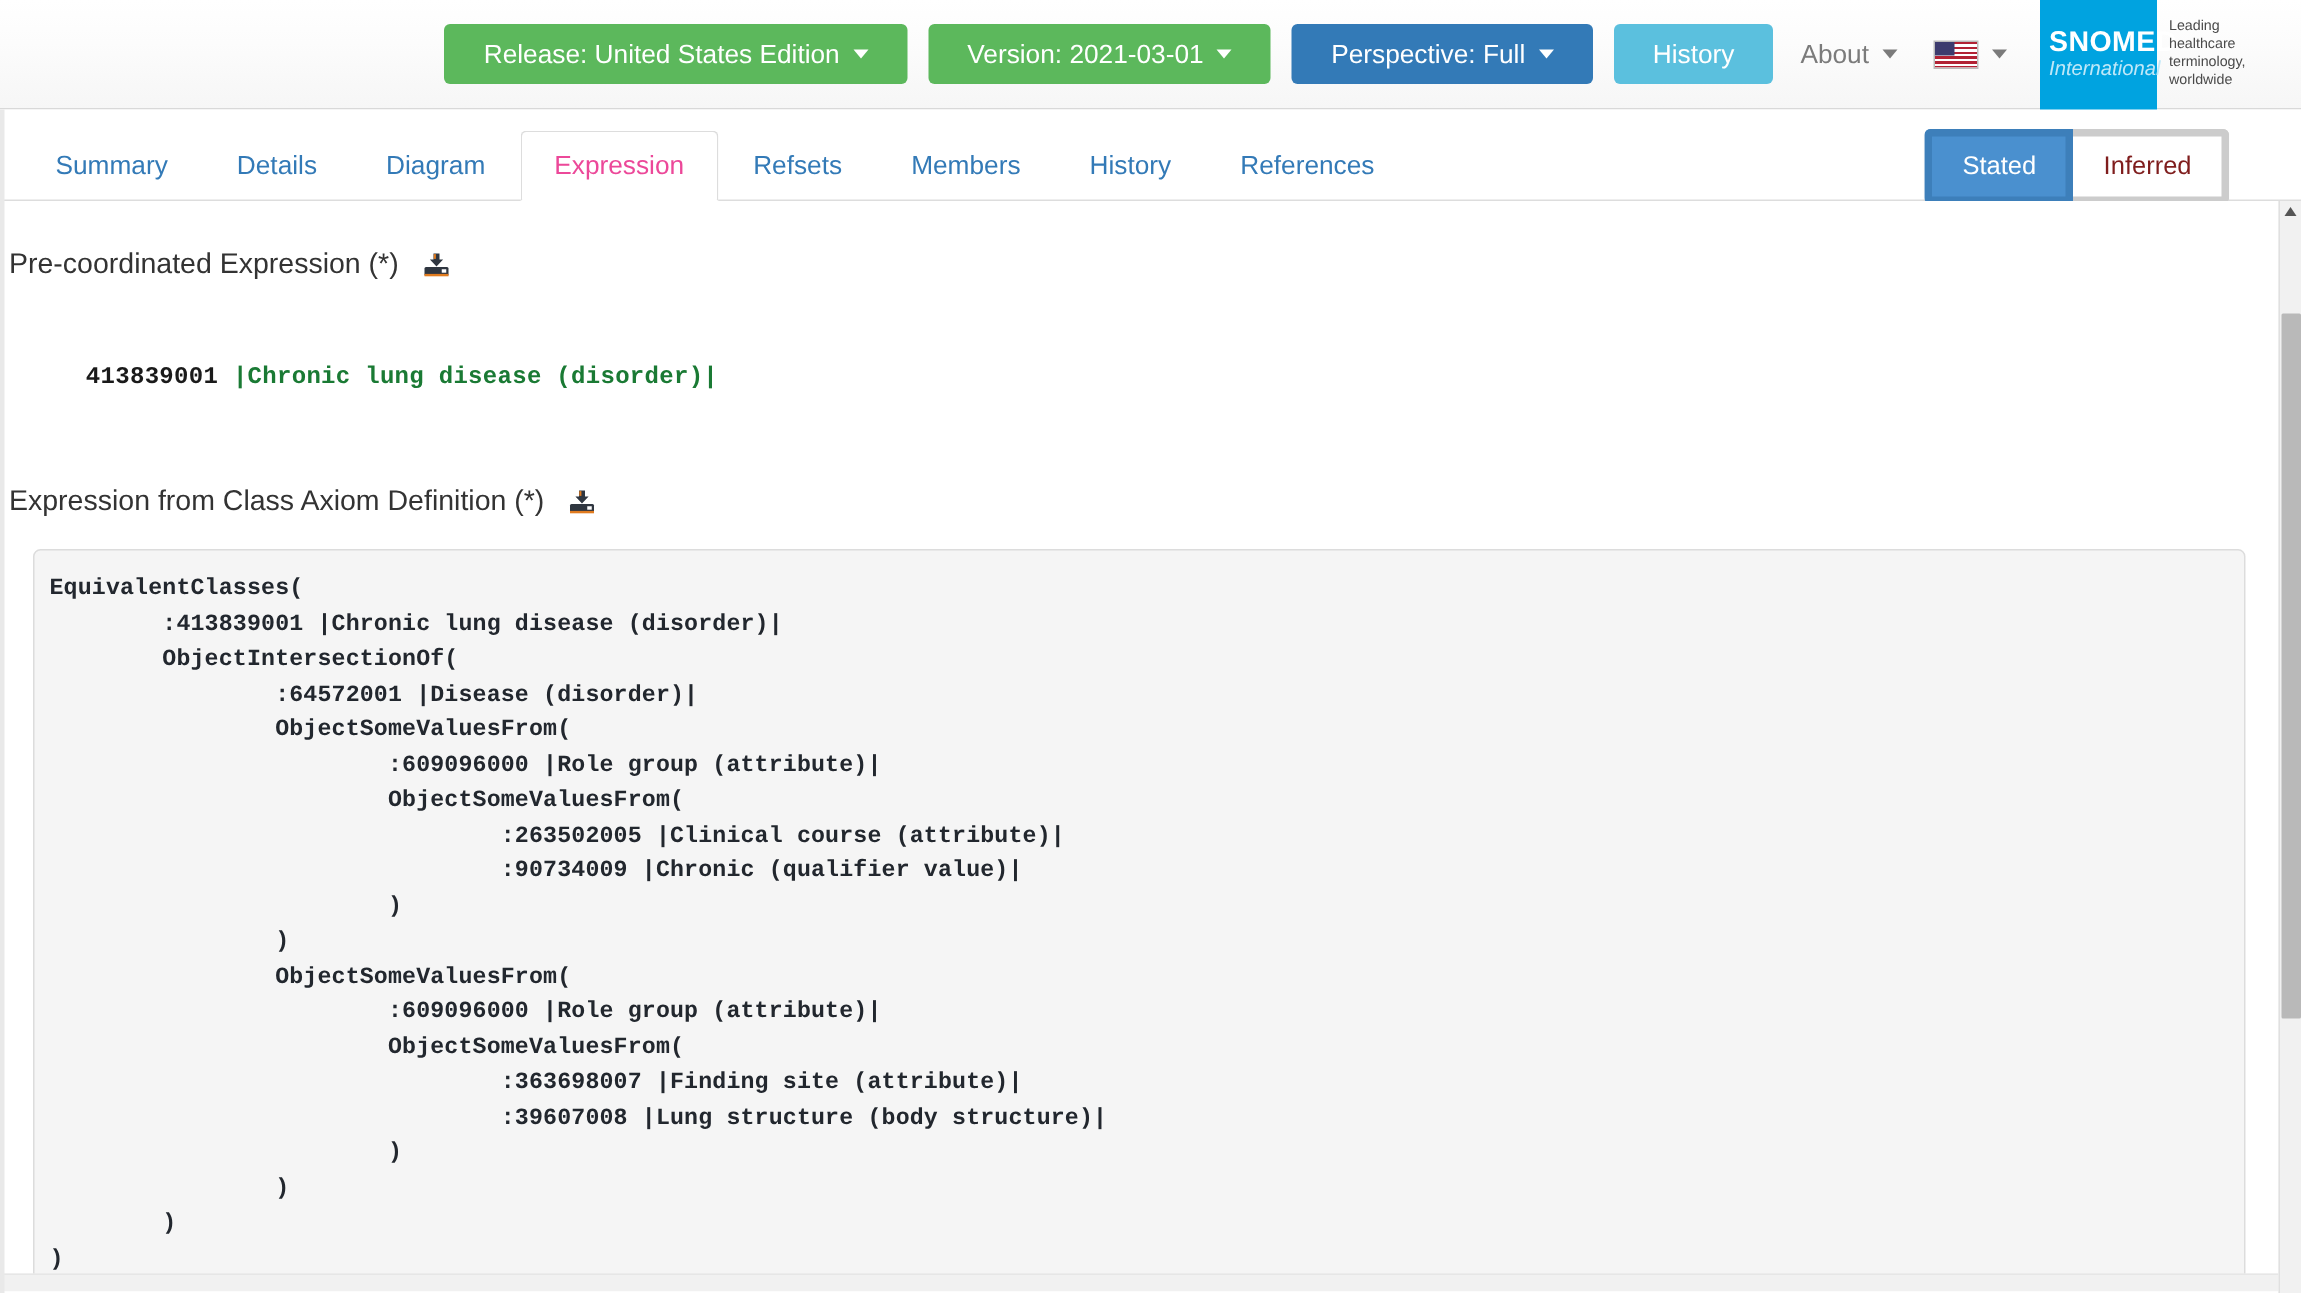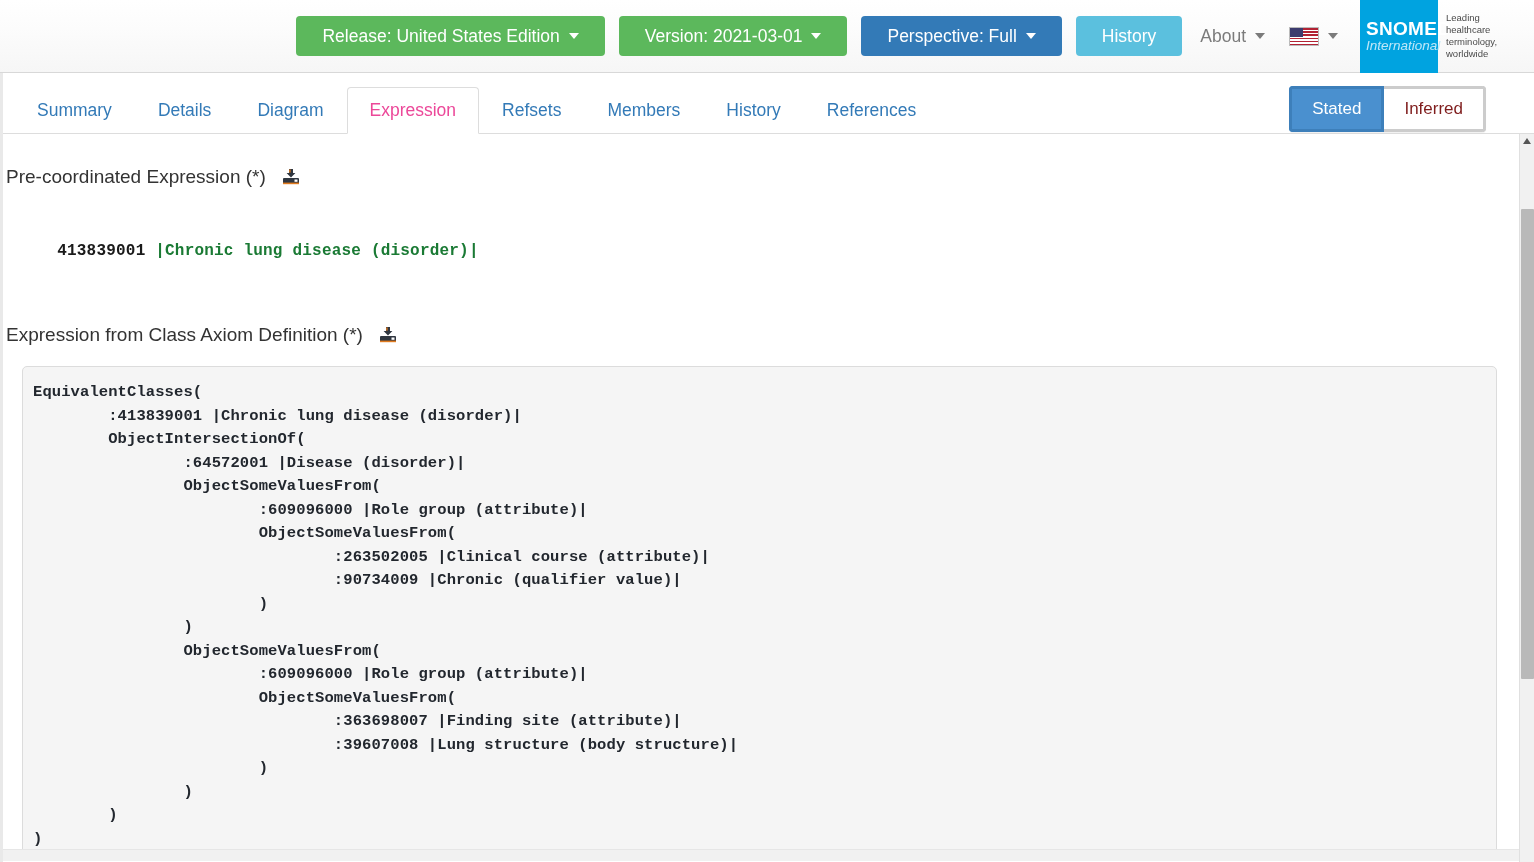--- a/index.html
+++ b/index.html
@@ -166,21 +166,21 @@
     right: 48px;
     top: 13px;
     display: flex;
     border-radius: 4px;
     overflow: hidden;
     box-shadow: 0 1px 1px rgba(0,0,0,.06);
   }
   .tgl {
     font-size: 17px;
     padding: 9px 20px;
-    border: 3px solid #000000;
+    border: 5px solid #000000;
     cursor: pointer;
     line-height: 1.3;
   }
   .tgl.on {
     background: #4a90cf;
     color: #ffffff;
     border-color: #3d7fba;
   }
   .tgl.off {
     background: #ffffff;

